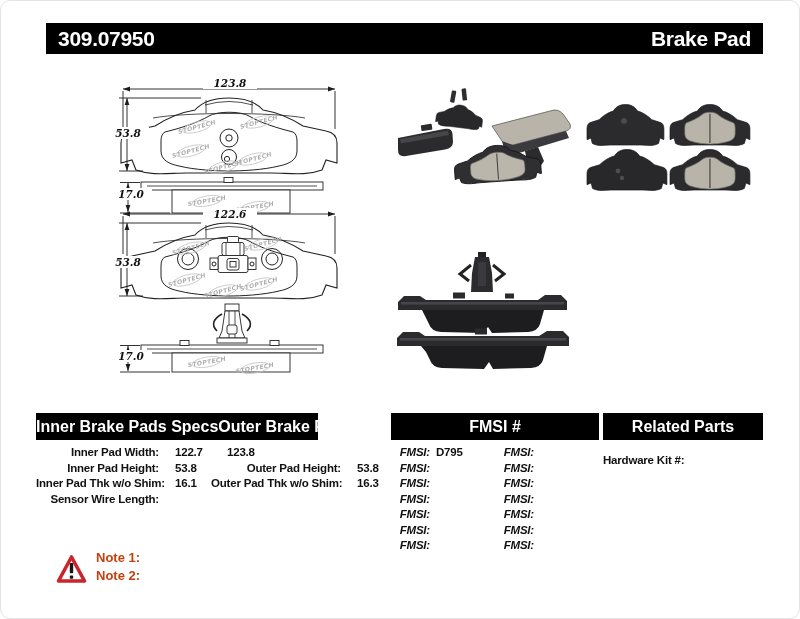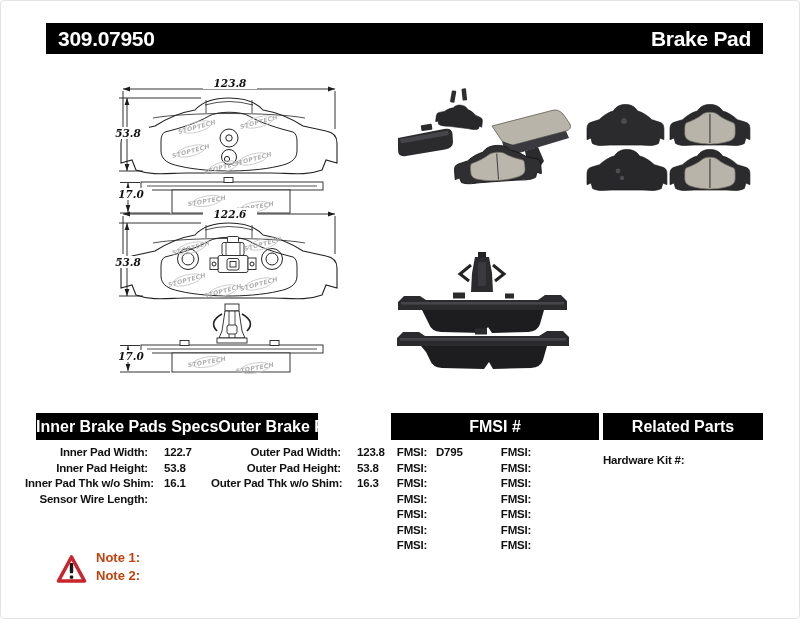--- a/index.html
+++ b/index.html
@@ -1,17 +1,17 @@
 <!DOCTYPE html>
 <html><head>
 <meta charset="utf-8">
 <style>
   html,body{margin:0;padding:0;background:#fff;}
   .page{position:relative;width:800px;height:619px;background:#fff;overflow:hidden;
-        font-family:"Liberation Sans",sans-serif;border:1px solid #e3e3e3;border-radius:4px;box-sizing:border-box;}
+        font-family:"Liberation Sans",sans-serif;border:1px solid #e3e3e3;border-radius:10px;box-sizing:border-box;}
   
   .topbar{position:absolute;left:45px;top:22px;width:717px;height:31px;background:#000;color:#fff;
           display:flex;align-items:center;justify-content:space-between;padding:0 12px;box-sizing:border-box;}
   .topbar .pn,.topbar .pt{font-size:21px;font-weight:bold;letter-spacing:-0.3px;white-space:nowrap;}
   
   .dim{position:absolute;font:italic 700 10.5px "DejaVu Serif",serif;color:#111;background:#fff;
        text-align:center;padding:0 1px;line-height:12px;height:12px;}
   #dim-ow{left:202px;top:76px;width:52px;}
   #dim-oh{left:106px;top:126px;width:40px;}
   #dim-ot{left:109px;top:187px;width:40px;}
@@ -20,26 +20,26 @@
   #dim-it{left:109px;top:349px;width:40px;}
   
   .bar{position:absolute;top:412px;height:27px;background:#000;color:#fff;display:flex;align-items:center;}
   .bar .t{flex:1;text-align:center;font-size:16px;font-weight:bold;white-space:nowrap;}
   #bar-specs{left:35px;width:282px;}
   #bar-fmsi{left:390px;width:208px;}
   #bar-related{left:602px;width:160px;}
   
   .rows{position:absolute;top:444px;font-size:11.5px;font-weight:bold;color:#111;letter-spacing:-0.2px;}
   .row{display:flex;white-space:nowrap;line-height:15.5px;height:15.5px;}
-  #rows-inner{left:24px;}  #rows-inner  .lab{width:123px;text-align:right;}
+  #rows-inner{left:35px;}  #rows-inner  .lab{width:123px;text-align:right;}
   #rows-outer{left:210px;} #rows-outer  .lab{width:130px;text-align:right;}
   .rows .val{margin-left:16px;text-align:left;}
   #fmsi-c1{left:393px;} #fmsi-c2{left:497px;}
   .frow{display:flex;white-space:nowrap;line-height:15.5px;height:15.5px;}
-  .frow .lab{width:36px;text-align:center;}
+  .frow .lab{width:36px;text-align:right;font-style:italic;}
   .frow .val{margin-left:6px;}
   #rows-related{left:602px;margin-top:8px;}
   #rows-related .lab{text-align:left;}
   
   .notes{position:absolute;left:95px;top:548px;font-size:13px;font-weight:bold;color:#c2410c;}
   .notes .nrow{line-height:18px;height:18px;white-space:nowrap;}
   
   svg.art{position:absolute;left:0;top:0;}
   .outline{fill:#fff;stroke:#222;stroke-width:1.1;}
   .frict{fill:none;stroke:#222;stroke-width:1;}
@@ -311,21 +311,20 @@
         <span class="val">16.1</span>
       </div>
     <div class="row">
         <span class="lab">Sensor Wire Length:</span>
         <span class="val"></span>
       </div>
   </div>
 
   <div class="rows" id="rows-outer">
     <div class="row">
-        <span class="lab">Outer Pad Width:</span>
         <span class="val">123.8</span>
       </div>
     <div class="row">
         <span class="lab">Outer Pad Height:</span>
         <span class="val">53.8</span>
       </div>
     <div class="row">
         <span class="lab">Outer Pad Thk w/o Shim:</span>
         <span class="val">16.3</span>
       </div>

